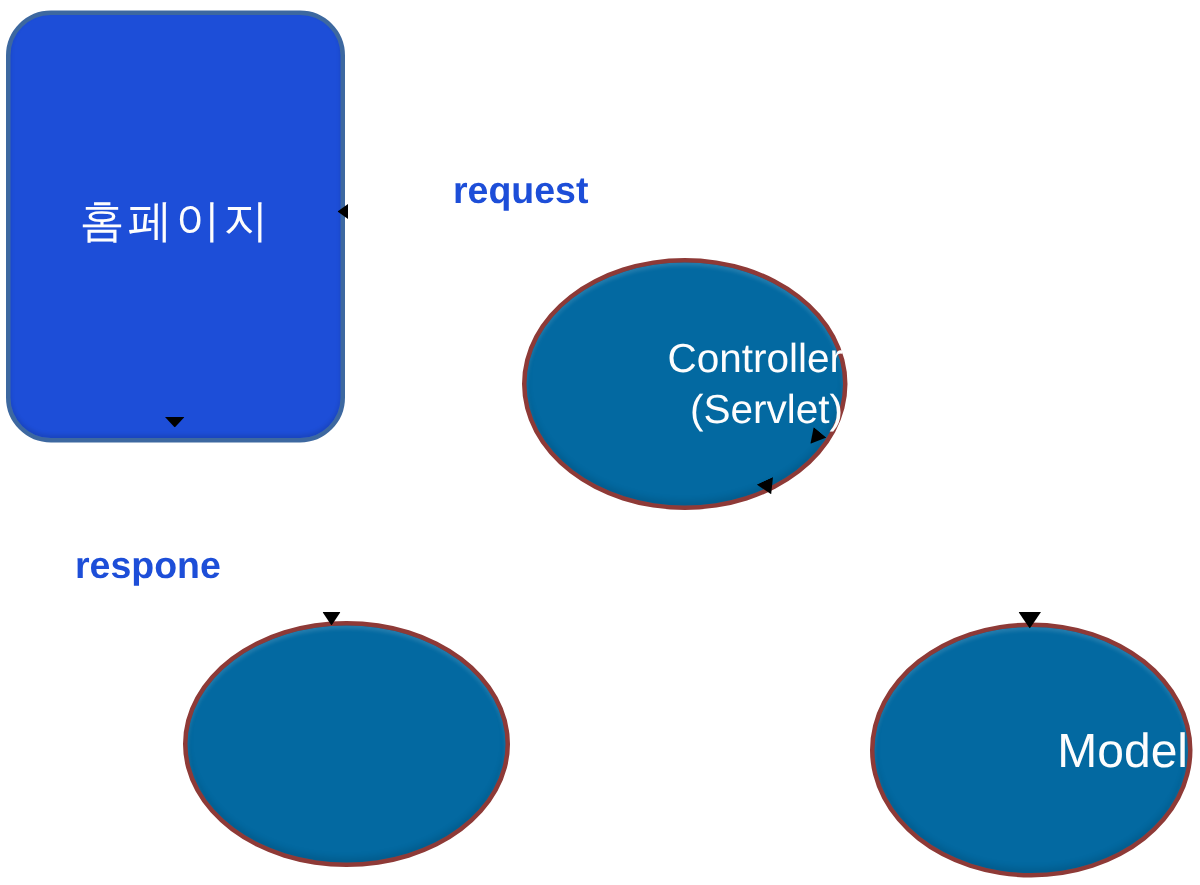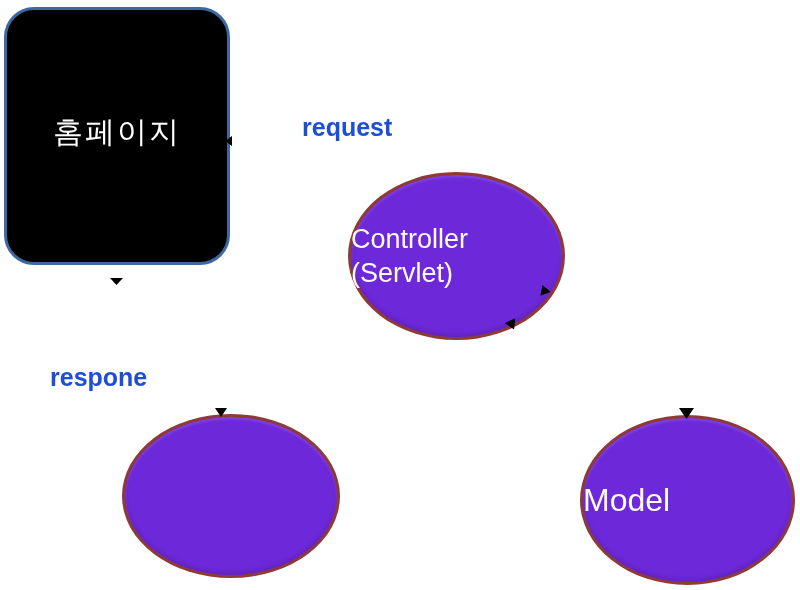--- a/index.html
+++ b/index.html
@@ -7,44 +7,44 @@
     width: 800px; height: 590px;
     background: #ffffff;
     font-family: "Liberation Sans", "DejaVu Sans", sans-serif;
     overflow: hidden;
   }
   .canvas { position: relative; width: 800px; height: 590px; }
 
   
   .homepage-box {
     position: absolute; left: 4px; top: 7px;
-    width: 226px; height: 258px;
-    background: #000000;
+    width: 226px; height: 288px;
+    background: #1d4ed8;
     border: 3px solid #3d68a0;
     border-radius: 30px;
     box-sizing: border-box;
     display: flex; align-items: center; justify-content: center;
     box-shadow: inset 0 -2px 3px rgba(0,0,0,0.12);
   }
   .homepage-box .shape-label {
     color: #fdfdfd;
     font-size: 30px;
     letter-spacing: 2px;
     margin-top: -8px;
   }
 
   
   .node {
     position: absolute;
-    background: #6d28d9;
+    background: #0369a1;
     border: 3px solid #8e3a37;
     border-radius: 50%;
     box-sizing: border-box;
     display: flex; flex-direction: column;
-    align-items: flex-start; justify-content: center;
+    align-items: flex-end; justify-content: center;
     color: #fdfdfd;
     text-align: center;
     box-shadow: inset 0 2px 3px rgba(255,255,255,0.15), inset 0 -3px 4px rgba(0,0,0,0.12);
   }
   .node .l1, .node .l2 { font-size: 27px; line-height: 34px; font-weight: 400; }
   .node-controller { left: 348px; top: 172px; width: 217px; height: 168px; }
   .node-view       { left: 122px; top: 414px; width: 218px; height: 164px; }
   .node-model      { left: 580px; top: 415px; width: 215px; height: 170px; }
   .node-model .l1  { font-size: 32px; }
 

